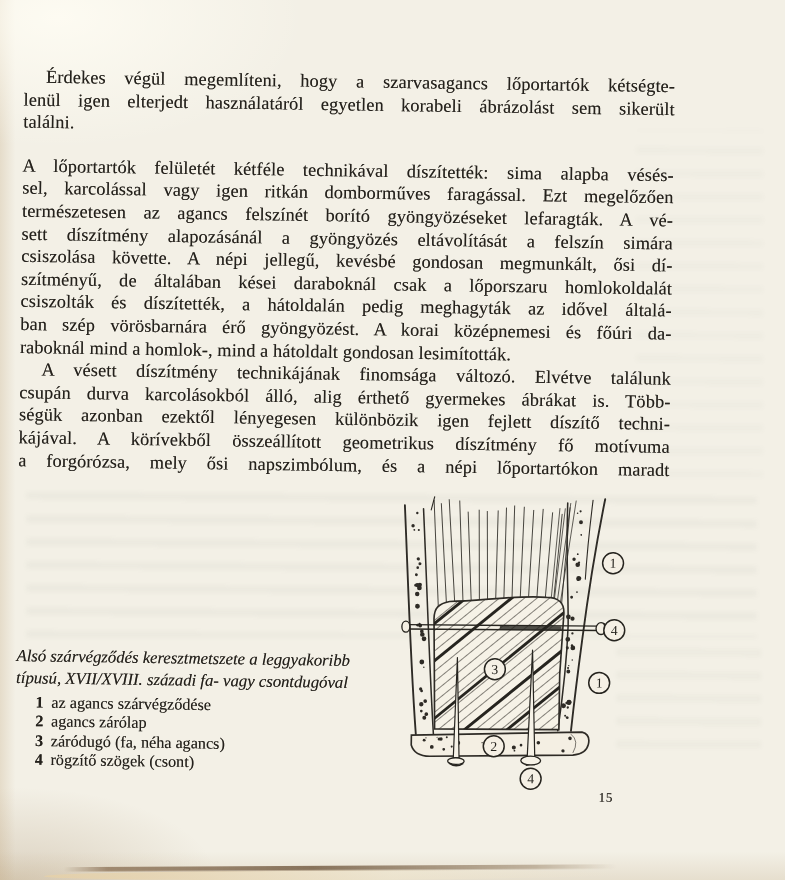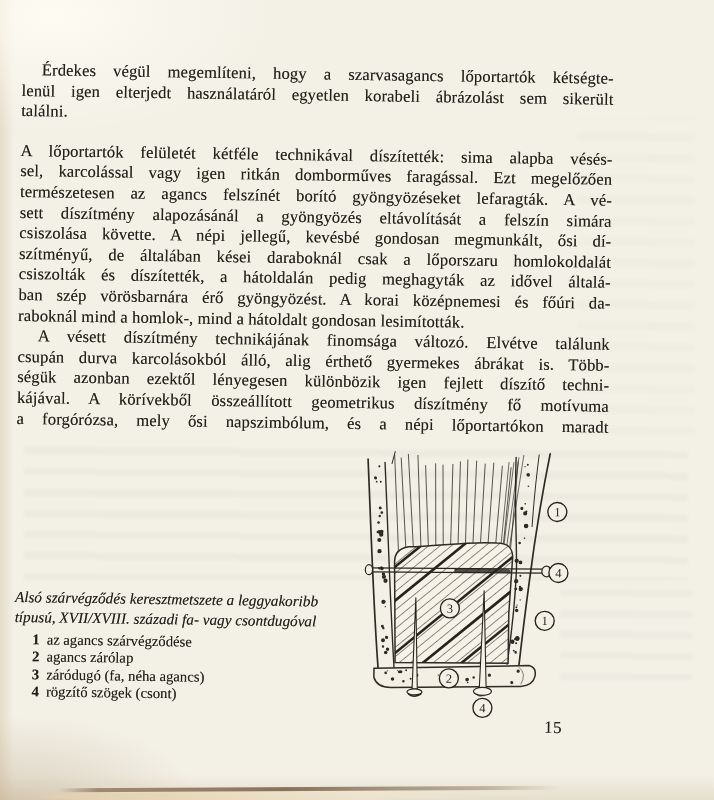--- a/index.html
+++ b/index.html
@@ -30,21 +30,21 @@
   .line.last{text-align-last:left;}
   .line.indent{text-indent:20px;}
   #figure{position:absolute;left:348px;top:386px;}
   #caption{position:absolute;left:1px;top:529px;width:352px;}
   .cap-line{font-style:italic;font-size:15.2px;line-height:20px;white-space:nowrap;
     text-shadow:0 0 .5px rgba(40,36,30,.6);}
   #legend{margin-top:4px;padding-left:18px;font-size:14.7px;line-height:17.4px;
     text-shadow:0 0 .4px rgba(40,36,30,.55);}
   .legend-row{white-space:nowrap;}
   .legend-num{font-weight:bold;margin-right:7px;}
-  #page-number{position:absolute;left:532px;top:652px;font-size:17px;letter-spacing:.5px;
+  #page-number{position:absolute;left:532px;top:652px;font-size:12px;letter-spacing:.5px;
     text-shadow:0 0 .5px rgba(40,36,30,.55);}
   #curl-light{position:absolute;left:40px;top:791px;width:530px;height:9px;border-radius:50%;
     background:linear-gradient(90deg, rgba(228,208,170,.95), rgba(240,230,205,.55) 60%, rgba(240,230,205,0));
     transform:rotate(-.25deg);}
   #bottom-curl{position:absolute;left:58px;top:787px;width:502px;height:4px;border-radius:3px;
     background:linear-gradient(90deg, rgba(105,72,40,0), rgba(105,72,40,.55) 8%, rgba(88,60,32,.68) 45%, rgba(110,80,45,.35) 85%, rgba(110,80,45,0));
     transform:rotate(-.3deg);filter:blur(.4px);}
 </style>
 </head>
 <body>

